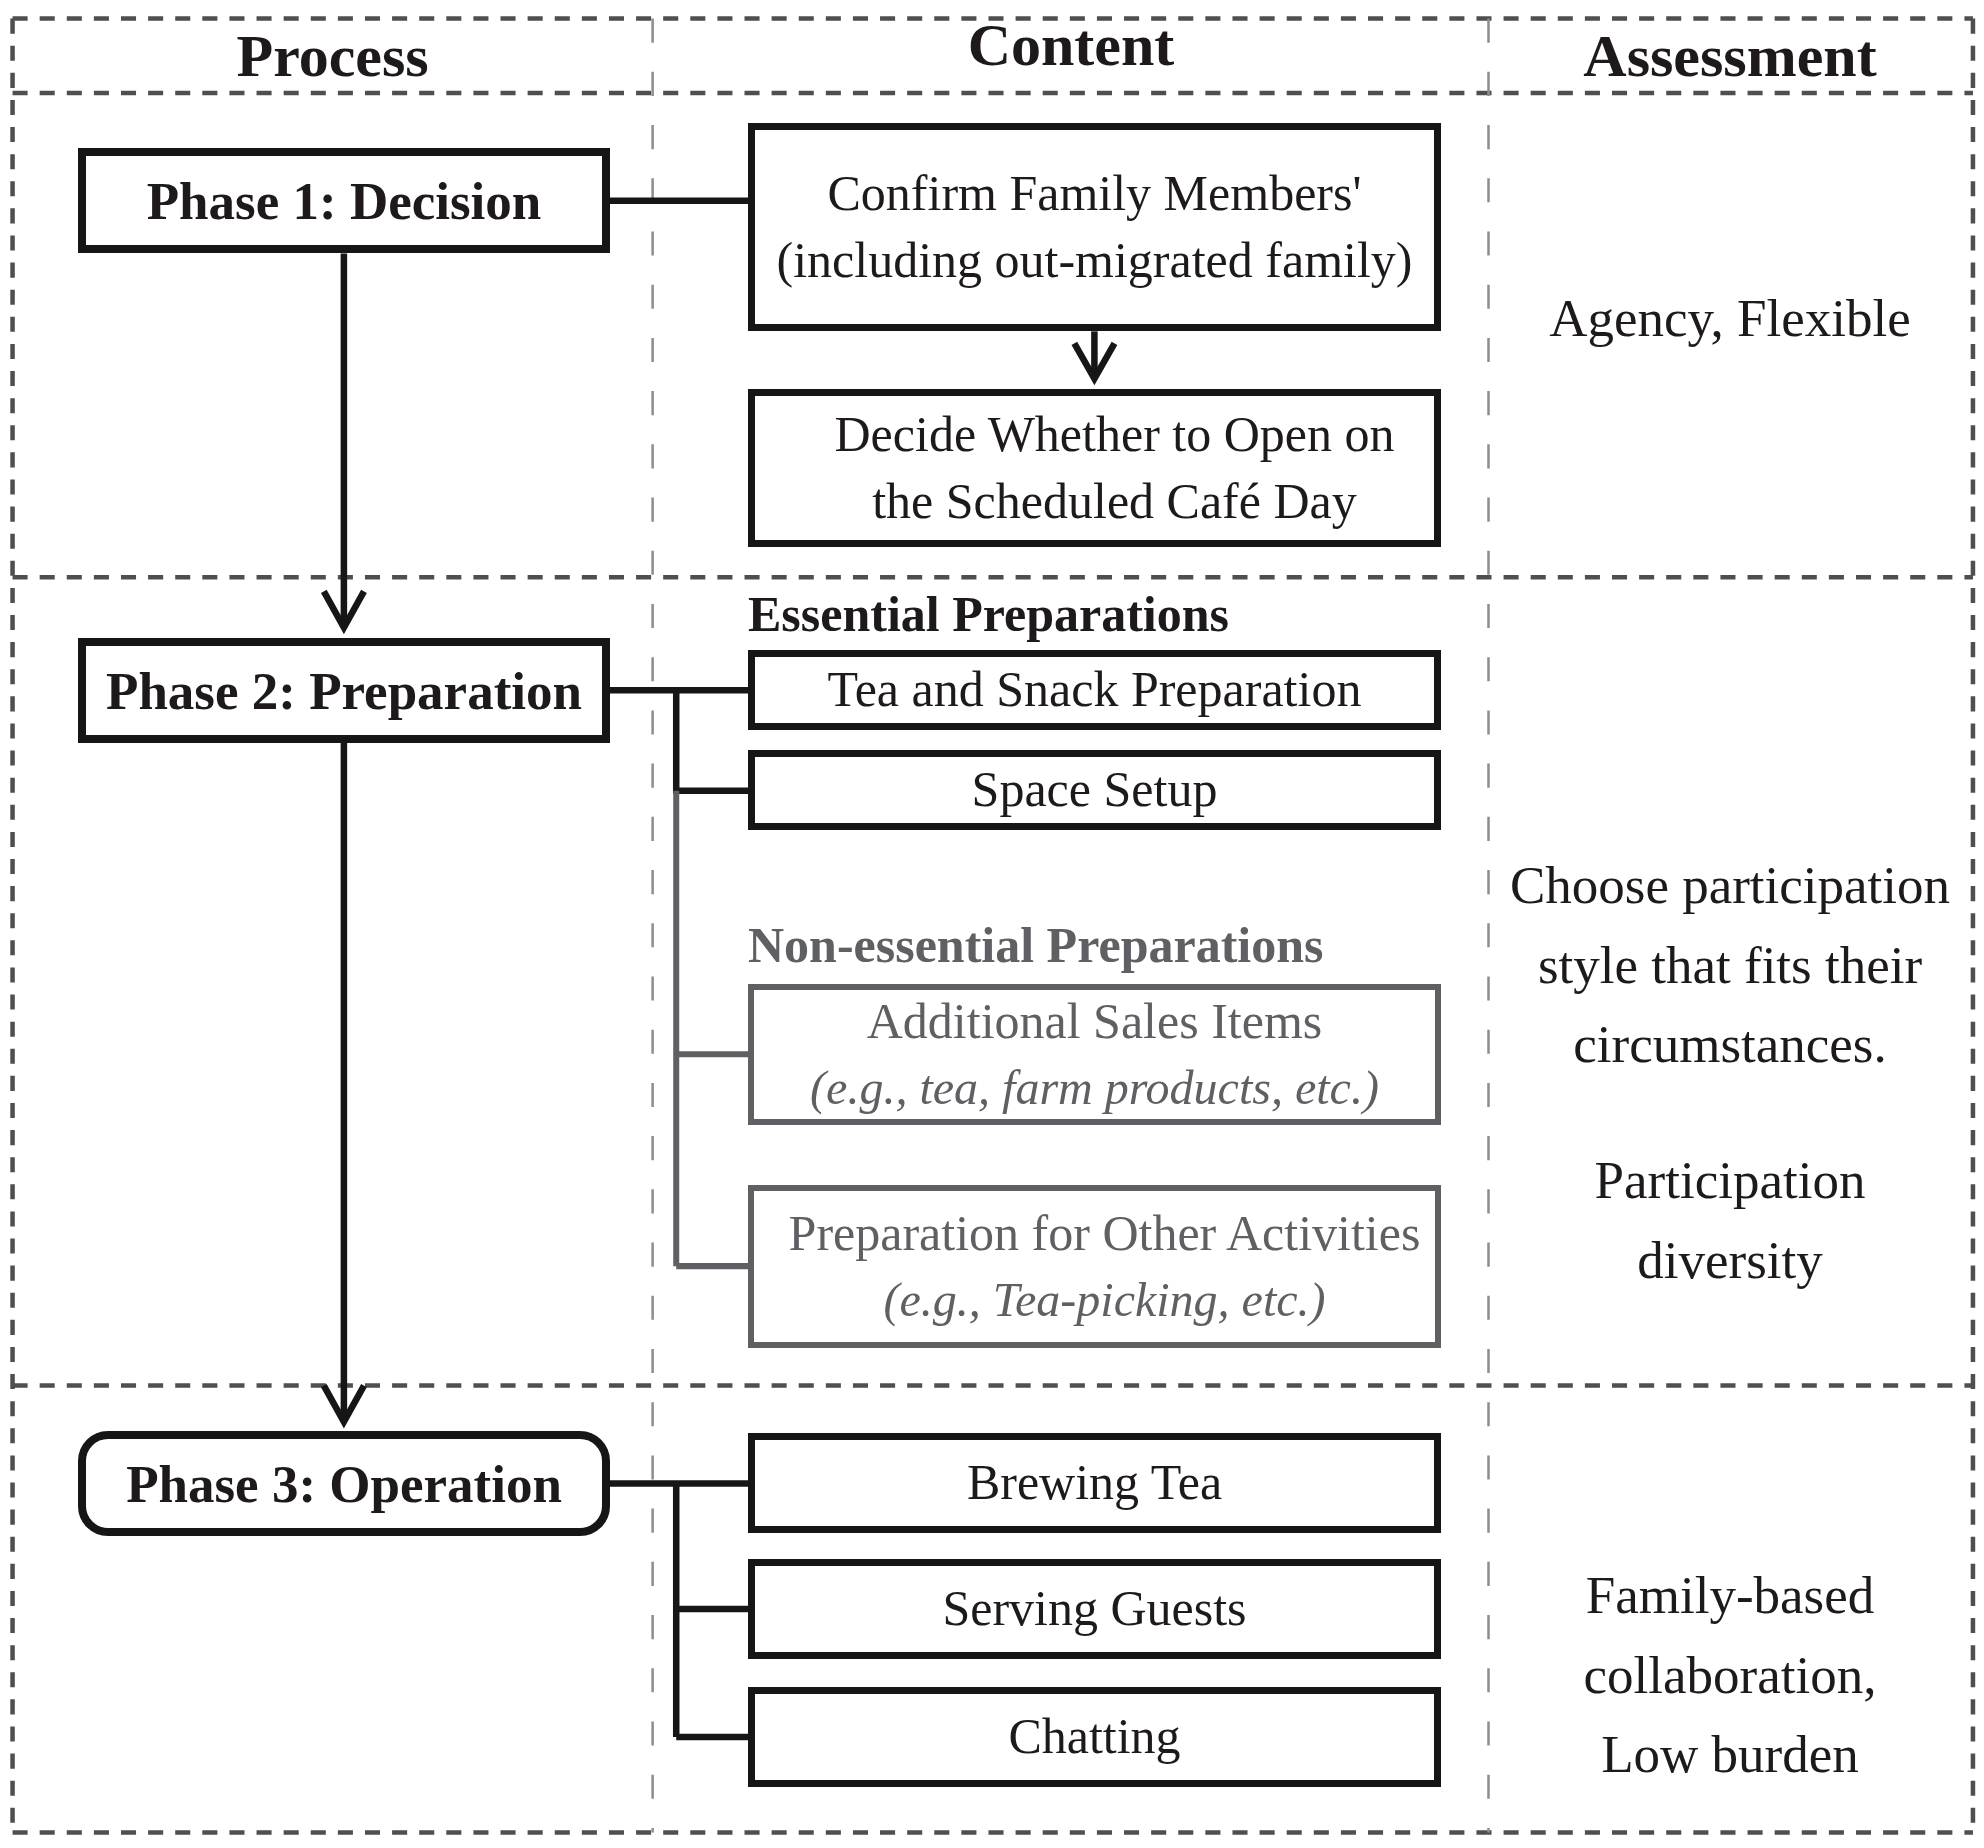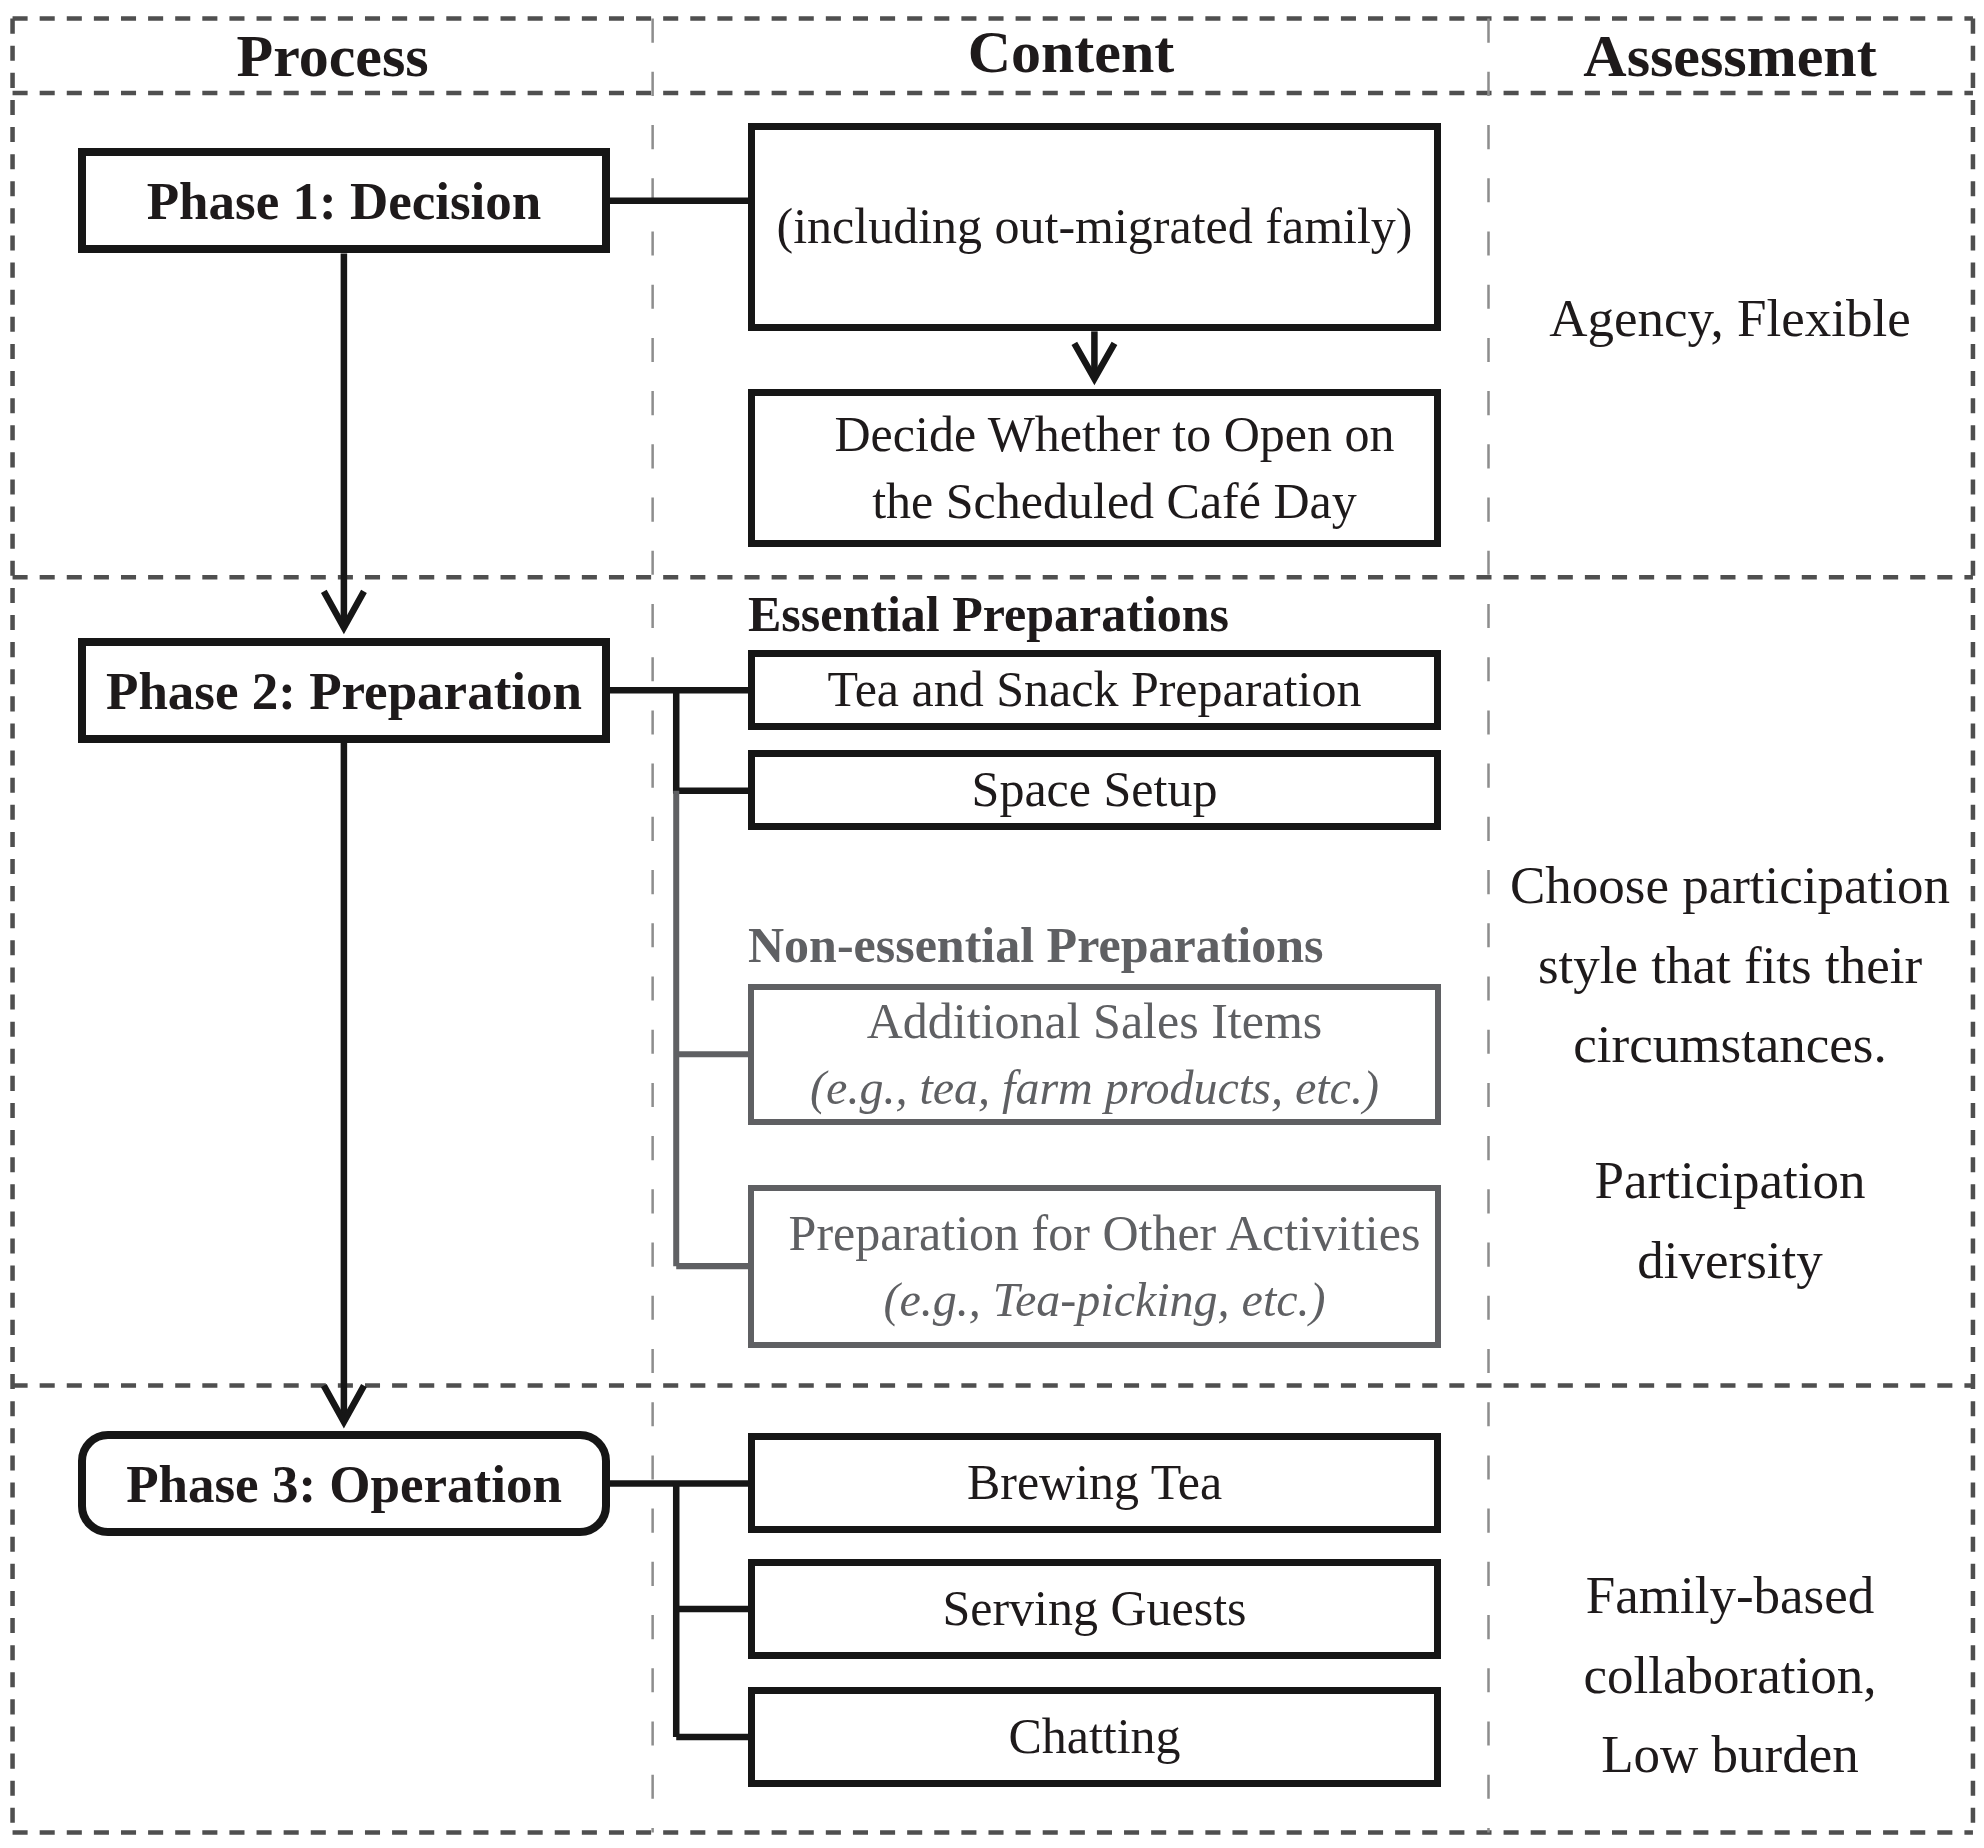--- a/index.html
+++ b/index.html
@@ -87,28 +87,29 @@
 
     <g>
       <line class="ln-black" x1="1215" y1="2955" x2="1490" y2="2955"></line>
       <line class="ln-black" x1="1347" y1="2955" x2="1347" y2="3460"></line>
       <line class="ln-black" x1="1347" y1="3205" x2="1490" y2="3205"></line>
       <line class="ln-black" x1="1347" y1="3460" x2="1490" y2="3460"></line>
     </g>
   </svg>
 
   <div class="hdr" style="left:12.6px;top:22.6px;width:640px;height:68px;">Process</div>
-  <div class="hdr" style="left:653px;top:18px;width:836px;height:68px;">Content</div>
+  <div class="hdr" style="left:653px;top:11px;width:836px;height:68px;">Content</div>
   <div class="hdr" style="left:1488px;top:22.6px;width:484px;height:68px;">Assessment</div>
 
   <div class="box b-phase" style="left:78px;top:148px;width:532px;height:105px;">Phase 1: Decision</div>
   <div class="box b-phase" style="left:78px;top:638px;width:532px;height:105px;">Phase 2: Preparation</div>
   <div class="box b-phase" style="left:78px;top:1431px;width:532px;height:105px;border-radius:30px;">Phase 3: Operation</div>
 
   <div class="box b-black" style="left:748px;top:123px;width:693px;height:208px;">
+    <span class="ln">Confirm Family Members'</span>
     <span class="ln">(including out-migrated family)</span>
   </div>
   <div class="box b-black" style="left:748px;top:389px;width:693px;height:158px;padding-left:40px;">
     <span class="ln">Decide Whether to Open on</span>
     <span class="ln">the Scheduled Café Day</span>
   </div>
 
   <div class="seclabel" style="left:748px;top:585px;">Essential Preparations</div>
   <div class="box b-black" style="left:748px;top:650px;width:693px;height:80px;">Tea and Snack Preparation</div>
   <div class="box b-black" style="left:748px;top:750px;width:693px;height:80px;">Space Setup</div>

